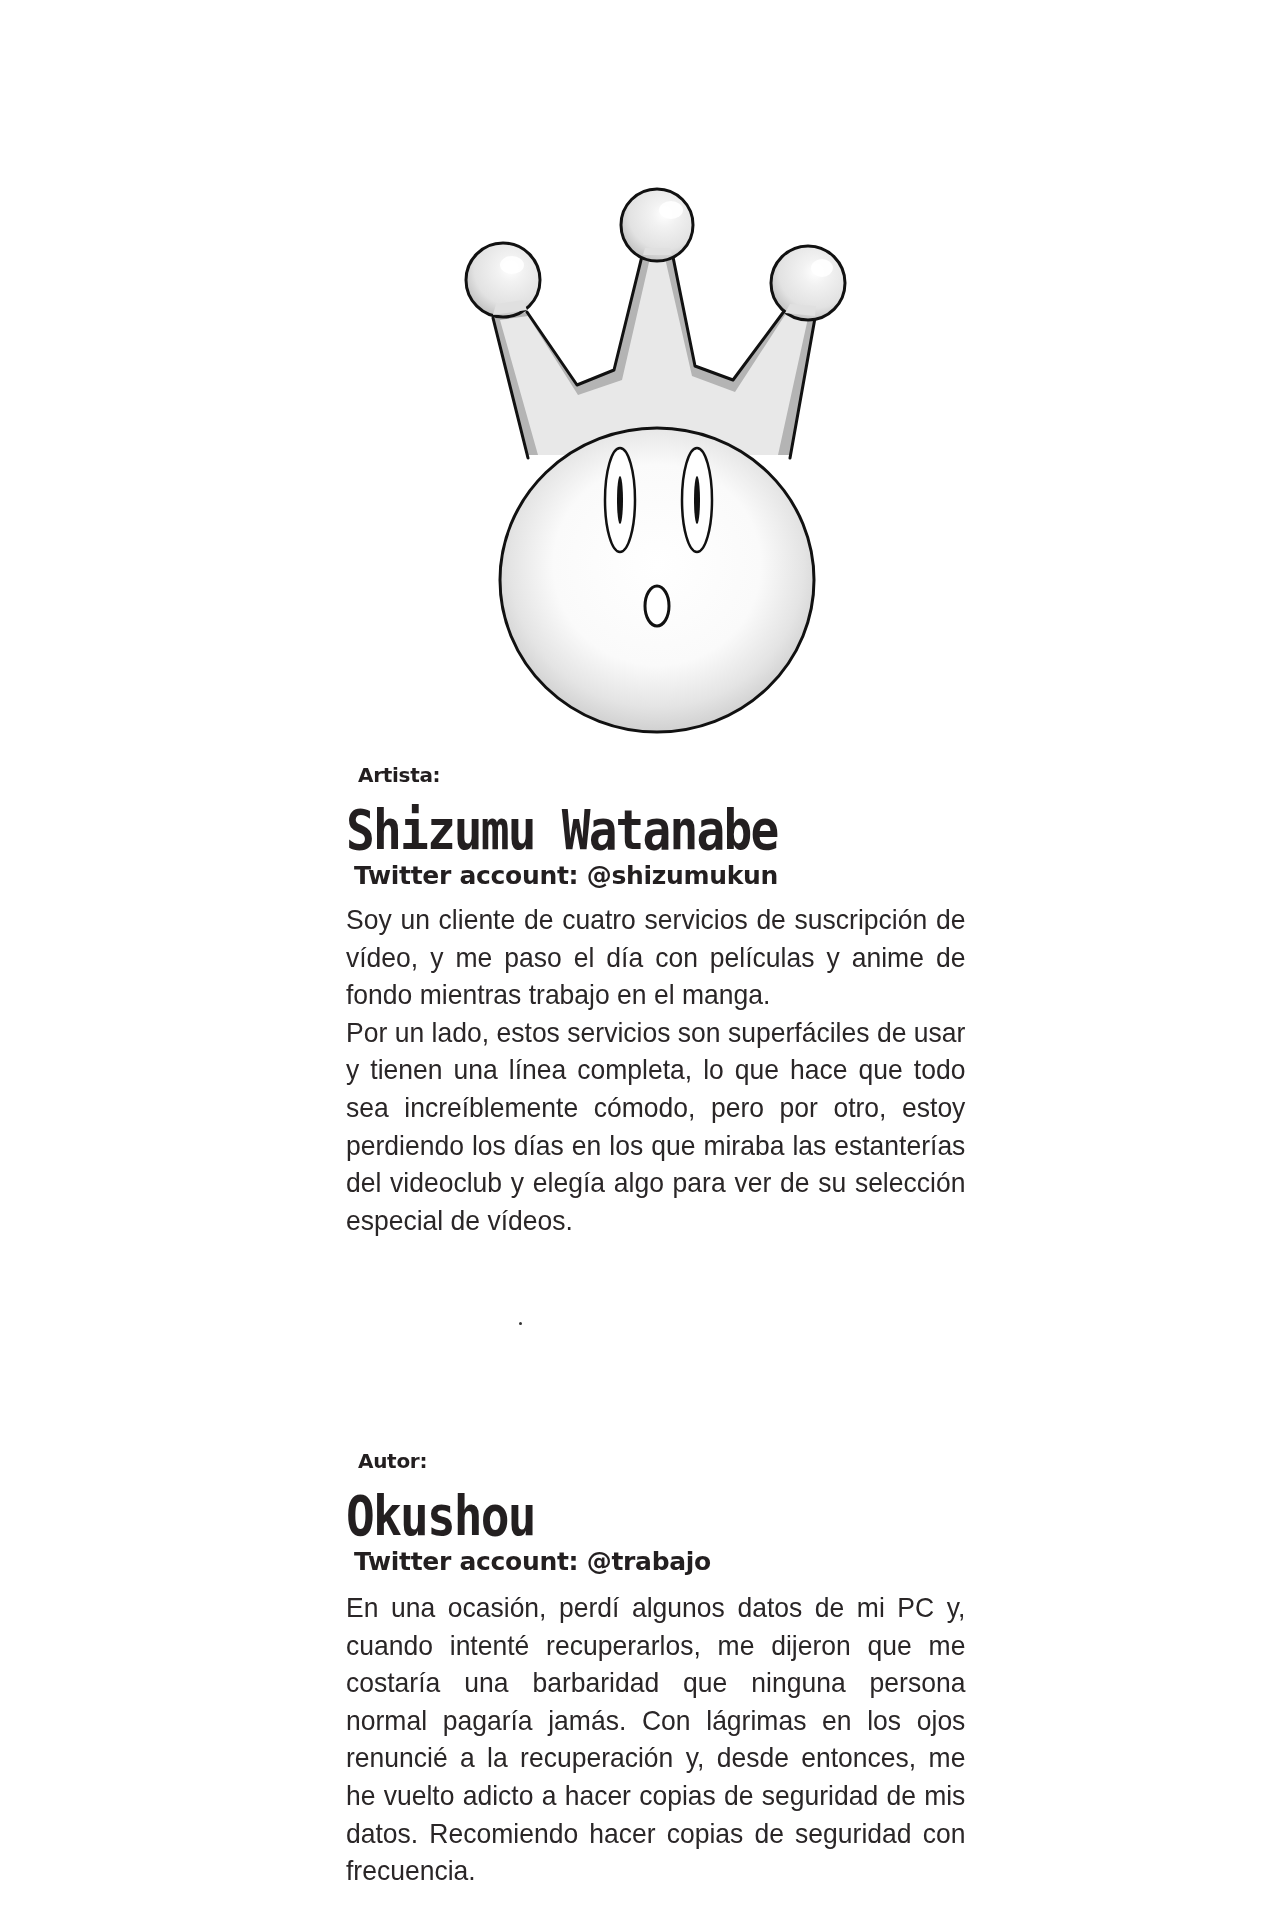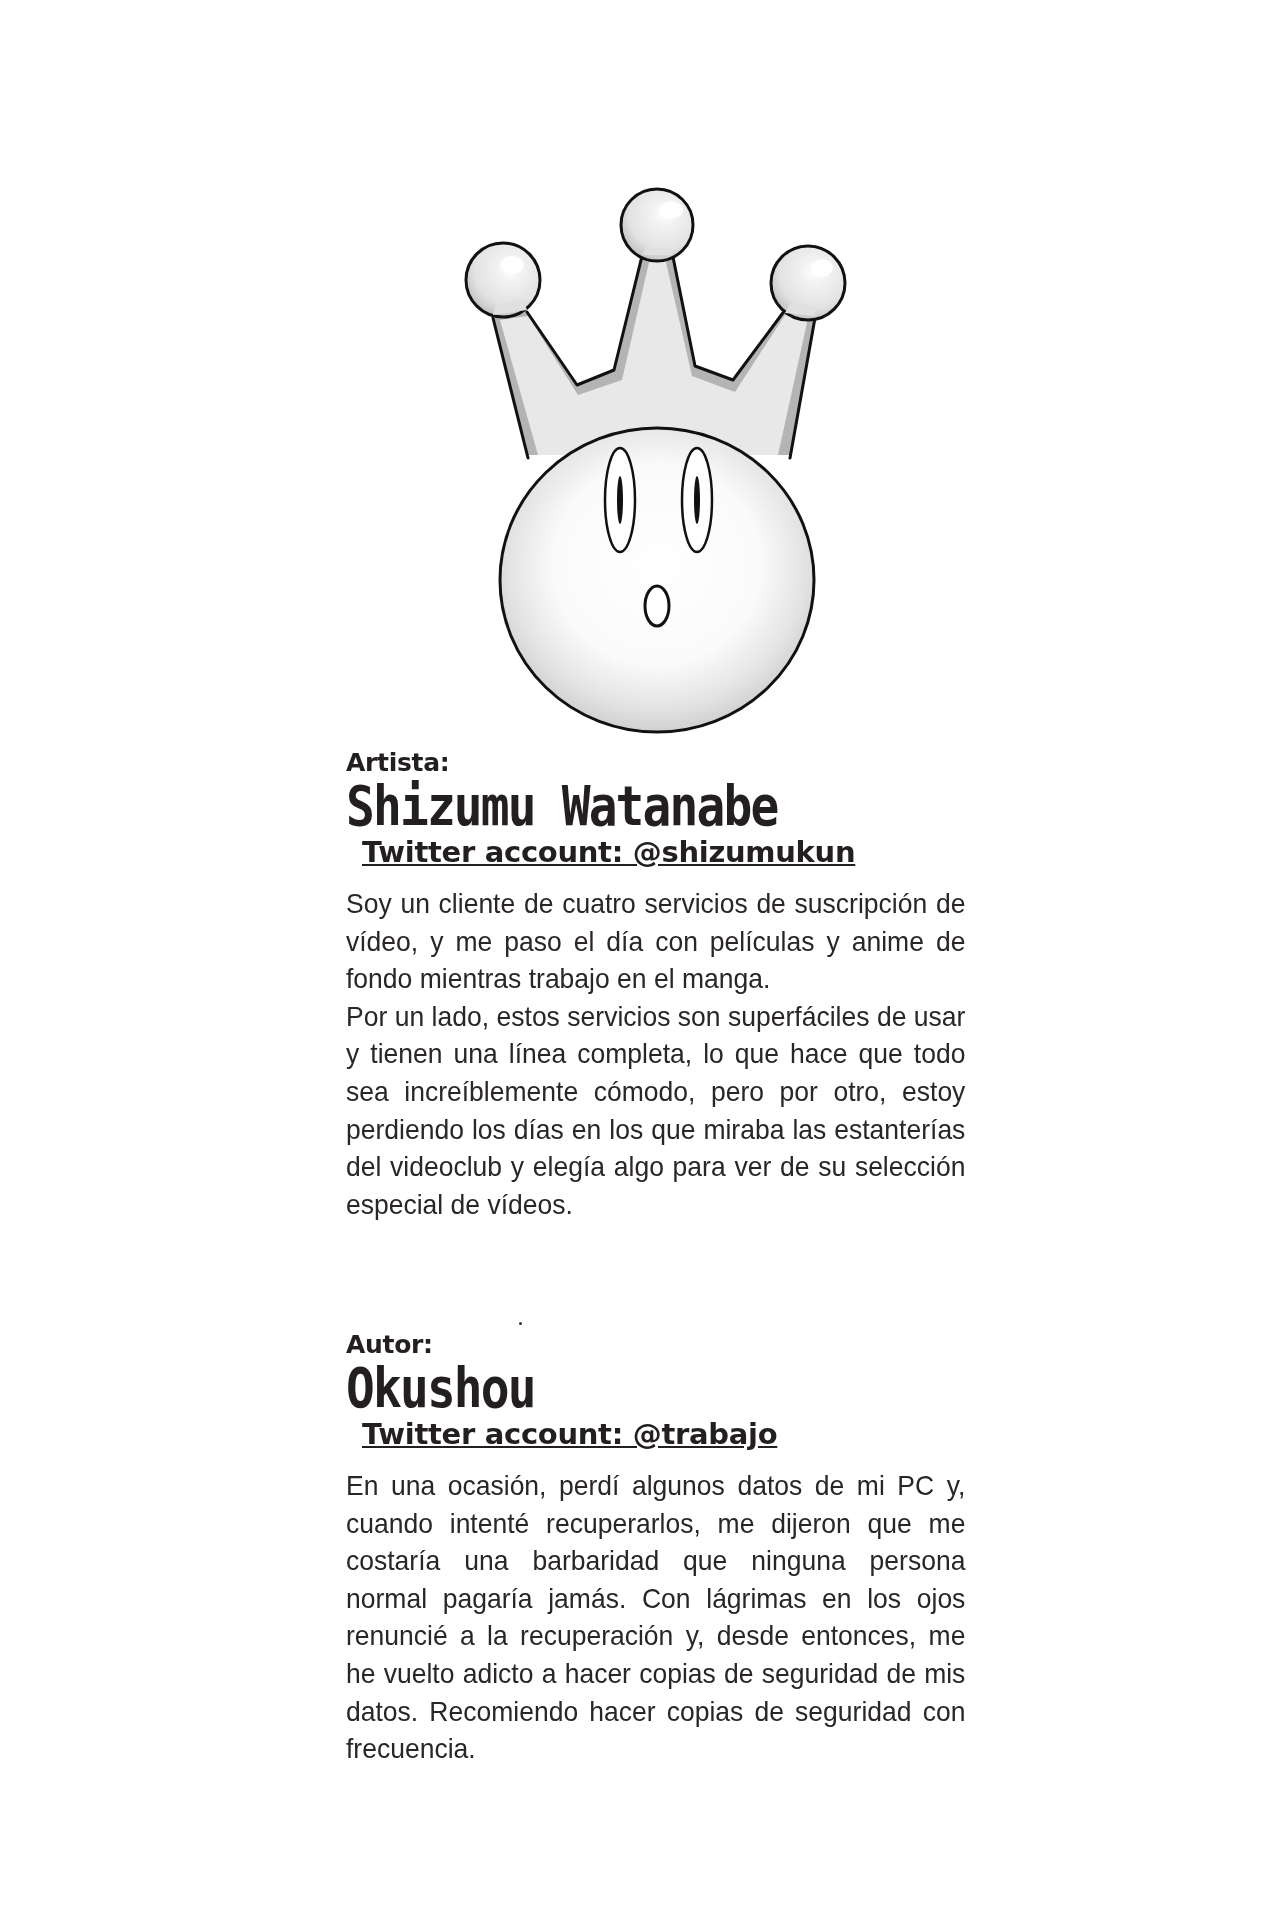--- a/index.html
+++ b/index.html
@@ -22,45 +22,44 @@
       height: 560px;
     }
     .section {
       position: absolute;
       left: 346px;
       width: 620px;
     }
     .role-label {
       font-family: "DejaVu Sans", sans-serif;
       font-weight: bold;
-      font-size: 25px;
+      font-size: 20px;
       line-height: 30px;
       letter-spacing: -0.3px;
-      margin: 0;
+      margin: 12px;
     }
     .name {
       font-family: "DejaVu Sans Mono", monospace;
       font-weight: bold;
       font-size: 52px;
       line-height: 56px;
       letter-spacing: -2px;
       transform: scaleX(0.92) scaleY(1.05);
       transform-origin: left center;
       margin: 0;
       white-space: nowrap;
     }
     .twitter {
       font-family: "DejaVu Sans", sans-serif;
       font-weight: bold;
-      font-size: 29px;
+      font-size: 25px;
       line-height: 34px;
       letter-spacing: -0.3px;
-      margin: 16px;
+      margin: 8px;
       white-space: nowrap;
-      text-decoration: underline;
     }
     .bio {
       font-family: "Liberation Sans", sans-serif;
       font-size: 28.5px;
       line-height: 37.6px;
       text-align: justify;
       text-align-last: left;
       margin: 0;
       color: #2a2627;
       transform: scaleX(0.93);
@@ -142,20 +141,20 @@
   <div class="name">Shizumu Watanabe</div>
   <div class="twitter" style="margin-top: 1px;">Twitter account: @shizumukun</div>
   <div class="bio" style="margin-top: 2px;">
     <p>Soy un cliente de cuatro servicios de suscripción de vídeo, y me paso el día con películas y anime de fondo mientras trabajo en el manga.</p>
     <p>Por un lado, estos servicios son superfáciles de usar y tienen una línea completa, lo que hace que todo sea increíblemente cómodo, pero por otro, estoy perdiendo los días en los que miraba las estanterías del videoclub y elegía algo para ver de su selección especial de vídeos.</p>
   </div>
 </div>
 
 <div class="stray-dot"></div>
 
-<div class="section" style="top: 1330px;">
+<div class="section" style="top: 1434px;">
   <div class="role-label">Autor:</div>
   <div class="name">Okushou</div>
   <div class="twitter" style="margin-top: 1px;">Twitter account: @trabajo</div>
   <div class="bio" style="margin-top: 10px;">
     <p>En una ocasión, perdí algunos datos de mi PC y, cuando intenté recuperarlos, me dijeron que me costaría una barbaridad que ninguna persona normal pagaría jamás. Con lágrimas en los ojos renuncié a la recuperación y, desde entonces, me he vuelto adicto a hacer copias de seguridad de mis datos. Recomiendo hacer copias de seguridad con frecuencia.</p>
   </div>
 </div>
 
 </body></html>

